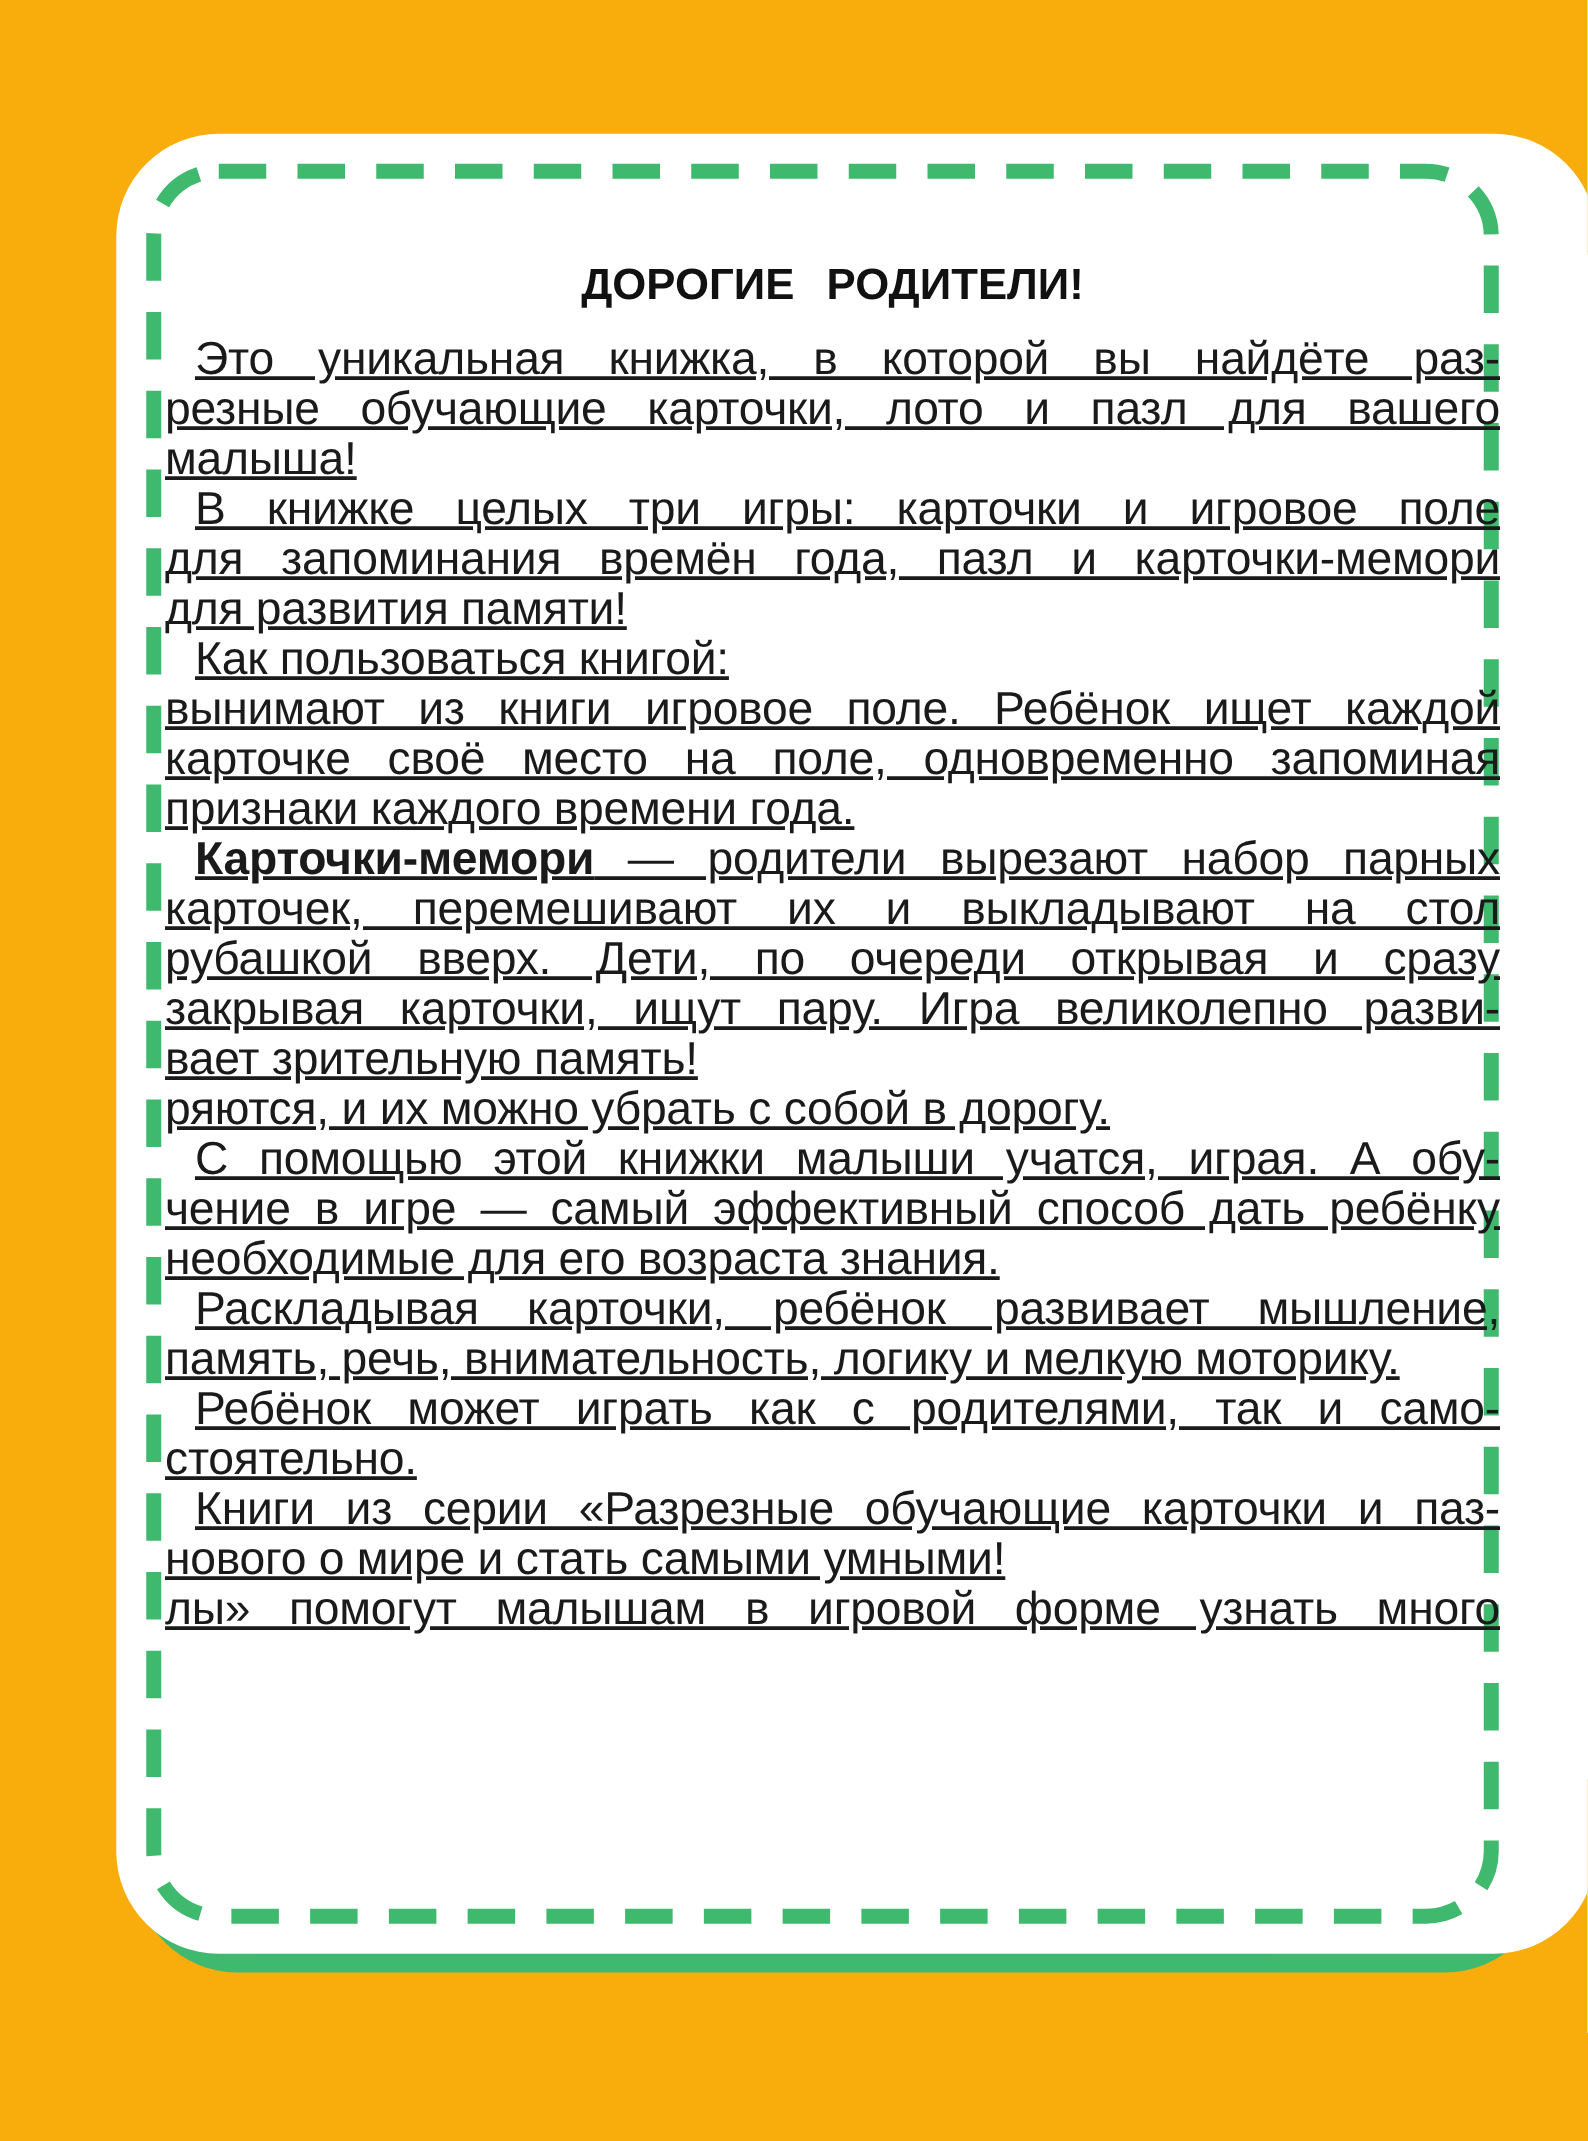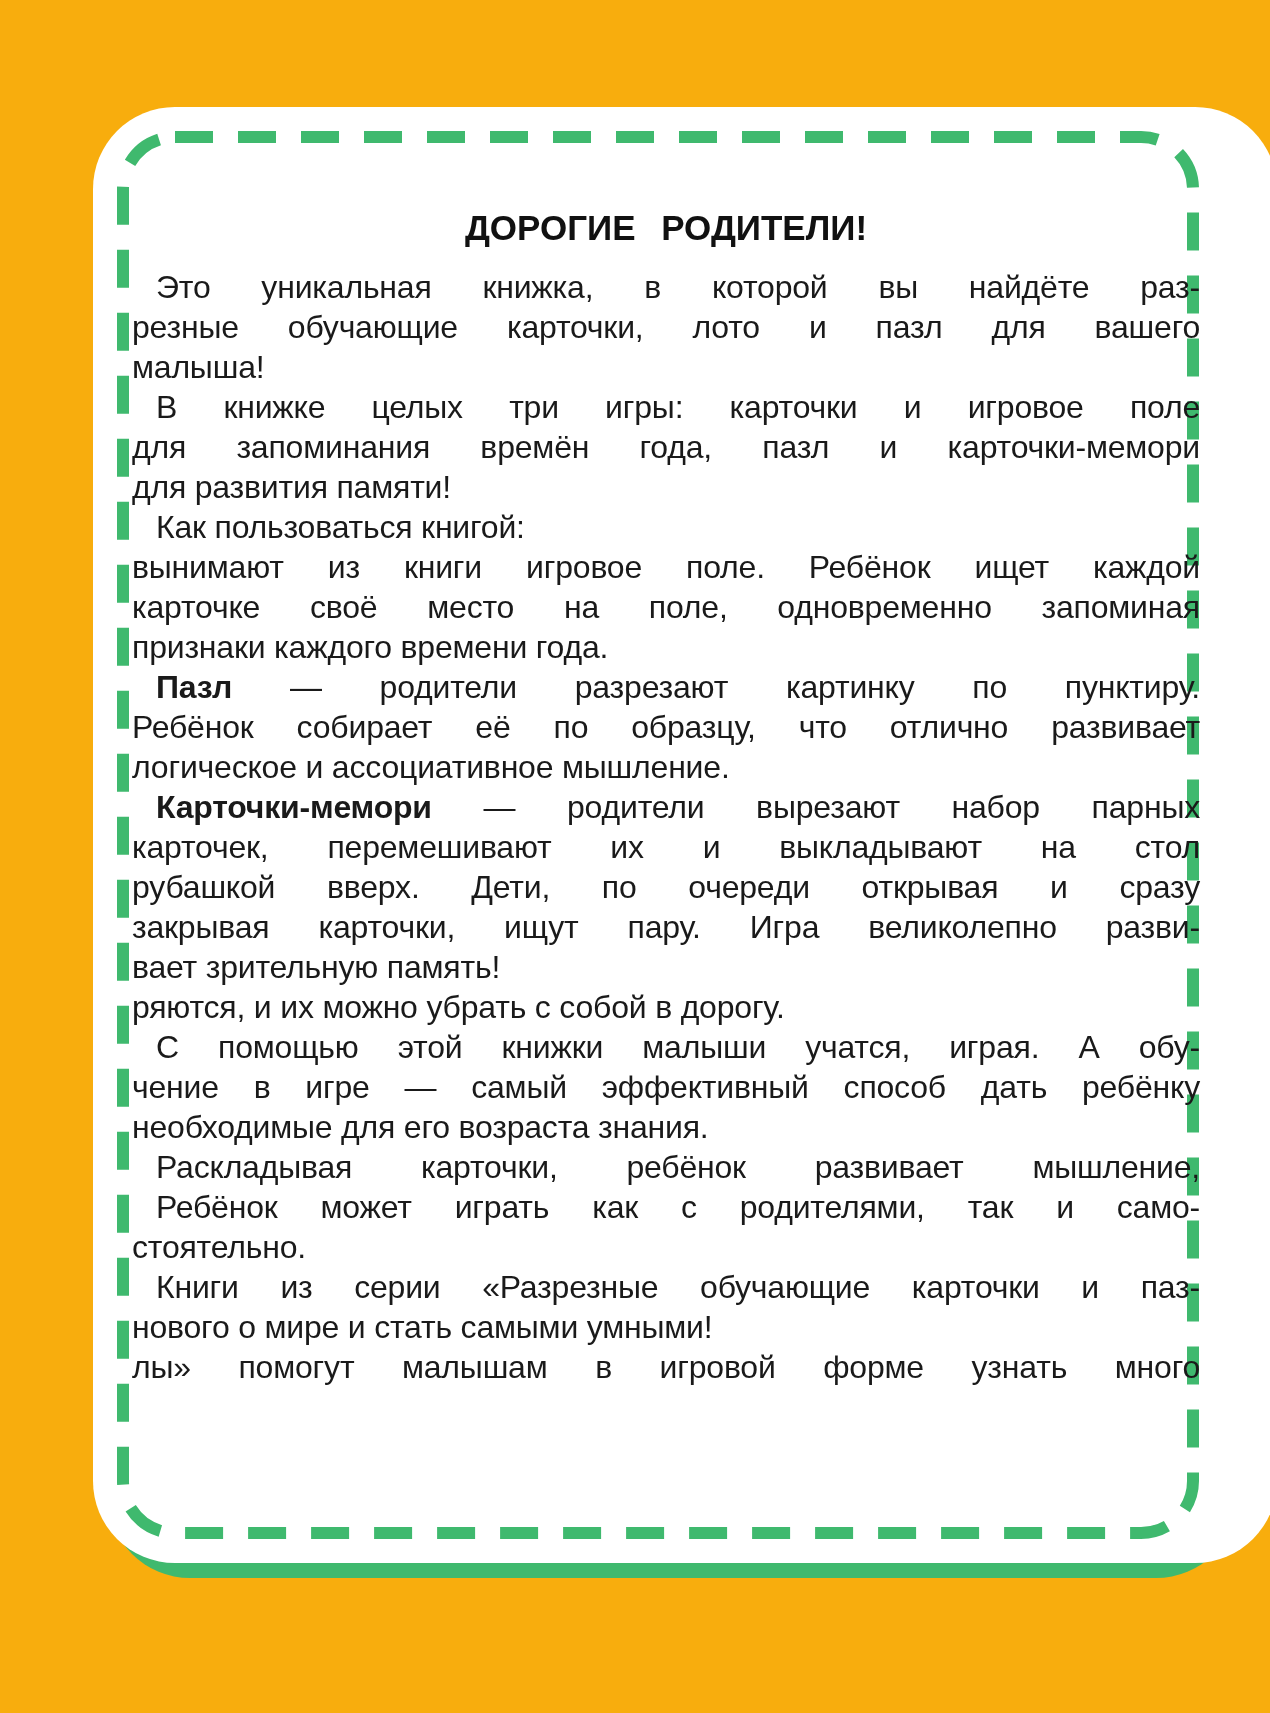--- a/index.html
+++ b/index.html
@@ -28,24 +28,25 @@
   .title {
     text-align:center; font-weight:bold;
     font-size:35px; line-height:42px;
     letter-spacing:0px; word-spacing:16px;
     margin:56px 0 18px 0;
     color:#111;
   }
   .para { margin:0; padding:0; }
   .line {
     display:block;
-    font-size:32px; line-height:40px;
+    font-size:37px; line-height:40px;
     letter-spacing:-0.2px;
     text-align:justify; text-align-last:justify;
     white-space:normal;
+    text-decoration:underline;
   }
   .line.ind { text-indent:24px; }
   .line.end { text-align-last:left; }
   .line b { font-weight:bold; }
 </style>
 </head>
 <body>
 
 <div class="card-shadow"></div>
 
@@ -72,25 +73,20 @@
     <p class="para">
       <span class="line ind end">Как пользоваться книгой:</span>
     </p>
 
     <p class="para">
       <span class="line">вынимают из книги игровое поле. Ребёнок ищет каждой</span>
       <span class="line">карточке своё место на поле, одновременно запоминая</span>
       <span class="line end">признаки каждого времени года.</span>
     </p>
 
-    <p class="para">
-      <span class="line ind"><b>Пазл</b><span> — родители разрезают картинку по пунктиру.</span></span>
-      <span class="line">Ребёнок собирает её по образцу, что отлично развивает</span>
-      <span class="line end">логическое и ассоциативное мышление.</span>
-    </p>
 
     <p class="para">
       <span class="line ind"><b>Карточки-мемори</b><span> — родители вырезают набор парных</span></span>
       <span class="line">карточек, перемешивают их и выкладывают на стол</span>
       <span class="line">рубашкой вверх. Дети, по очереди открывая и сразу</span>
       <span class="line">закрывая карточки, ищут пару. Игра великолепно разви-</span>
       <span class="line end">вает зрительную память!</span>
     </p>
 
     <p class="para">
@@ -98,20 +94,21 @@
     </p>
 
     <p class="para">
       <span class="line ind">С помощью этой книжки малыши учатся, играя. А обу-</span>
       <span class="line">чение в игре — самый эффективный способ дать ребёнку</span>
       <span class="line end">необходимые для его возраста знания.</span>
     </p>
 
     <p class="para">
       <span class="line ind">Раскладывая карточки, ребёнок развивает мышление,</span>
+      <span class="line end">память, речь, внимательность, логику и мелкую моторику.</span>
     </p>
 
     <p class="para">
       <span class="line ind">Ребёнок может играть как с родителями, так и само-</span>
       <span class="line end">стоятельно.</span>
     </p>
 
     <p class="para">
       <span class="line ind">Книги из серии «Разрезные обучающие карточки и паз-</span>
       <span class="line end">нового о мире и стать самыми умными!</span>

